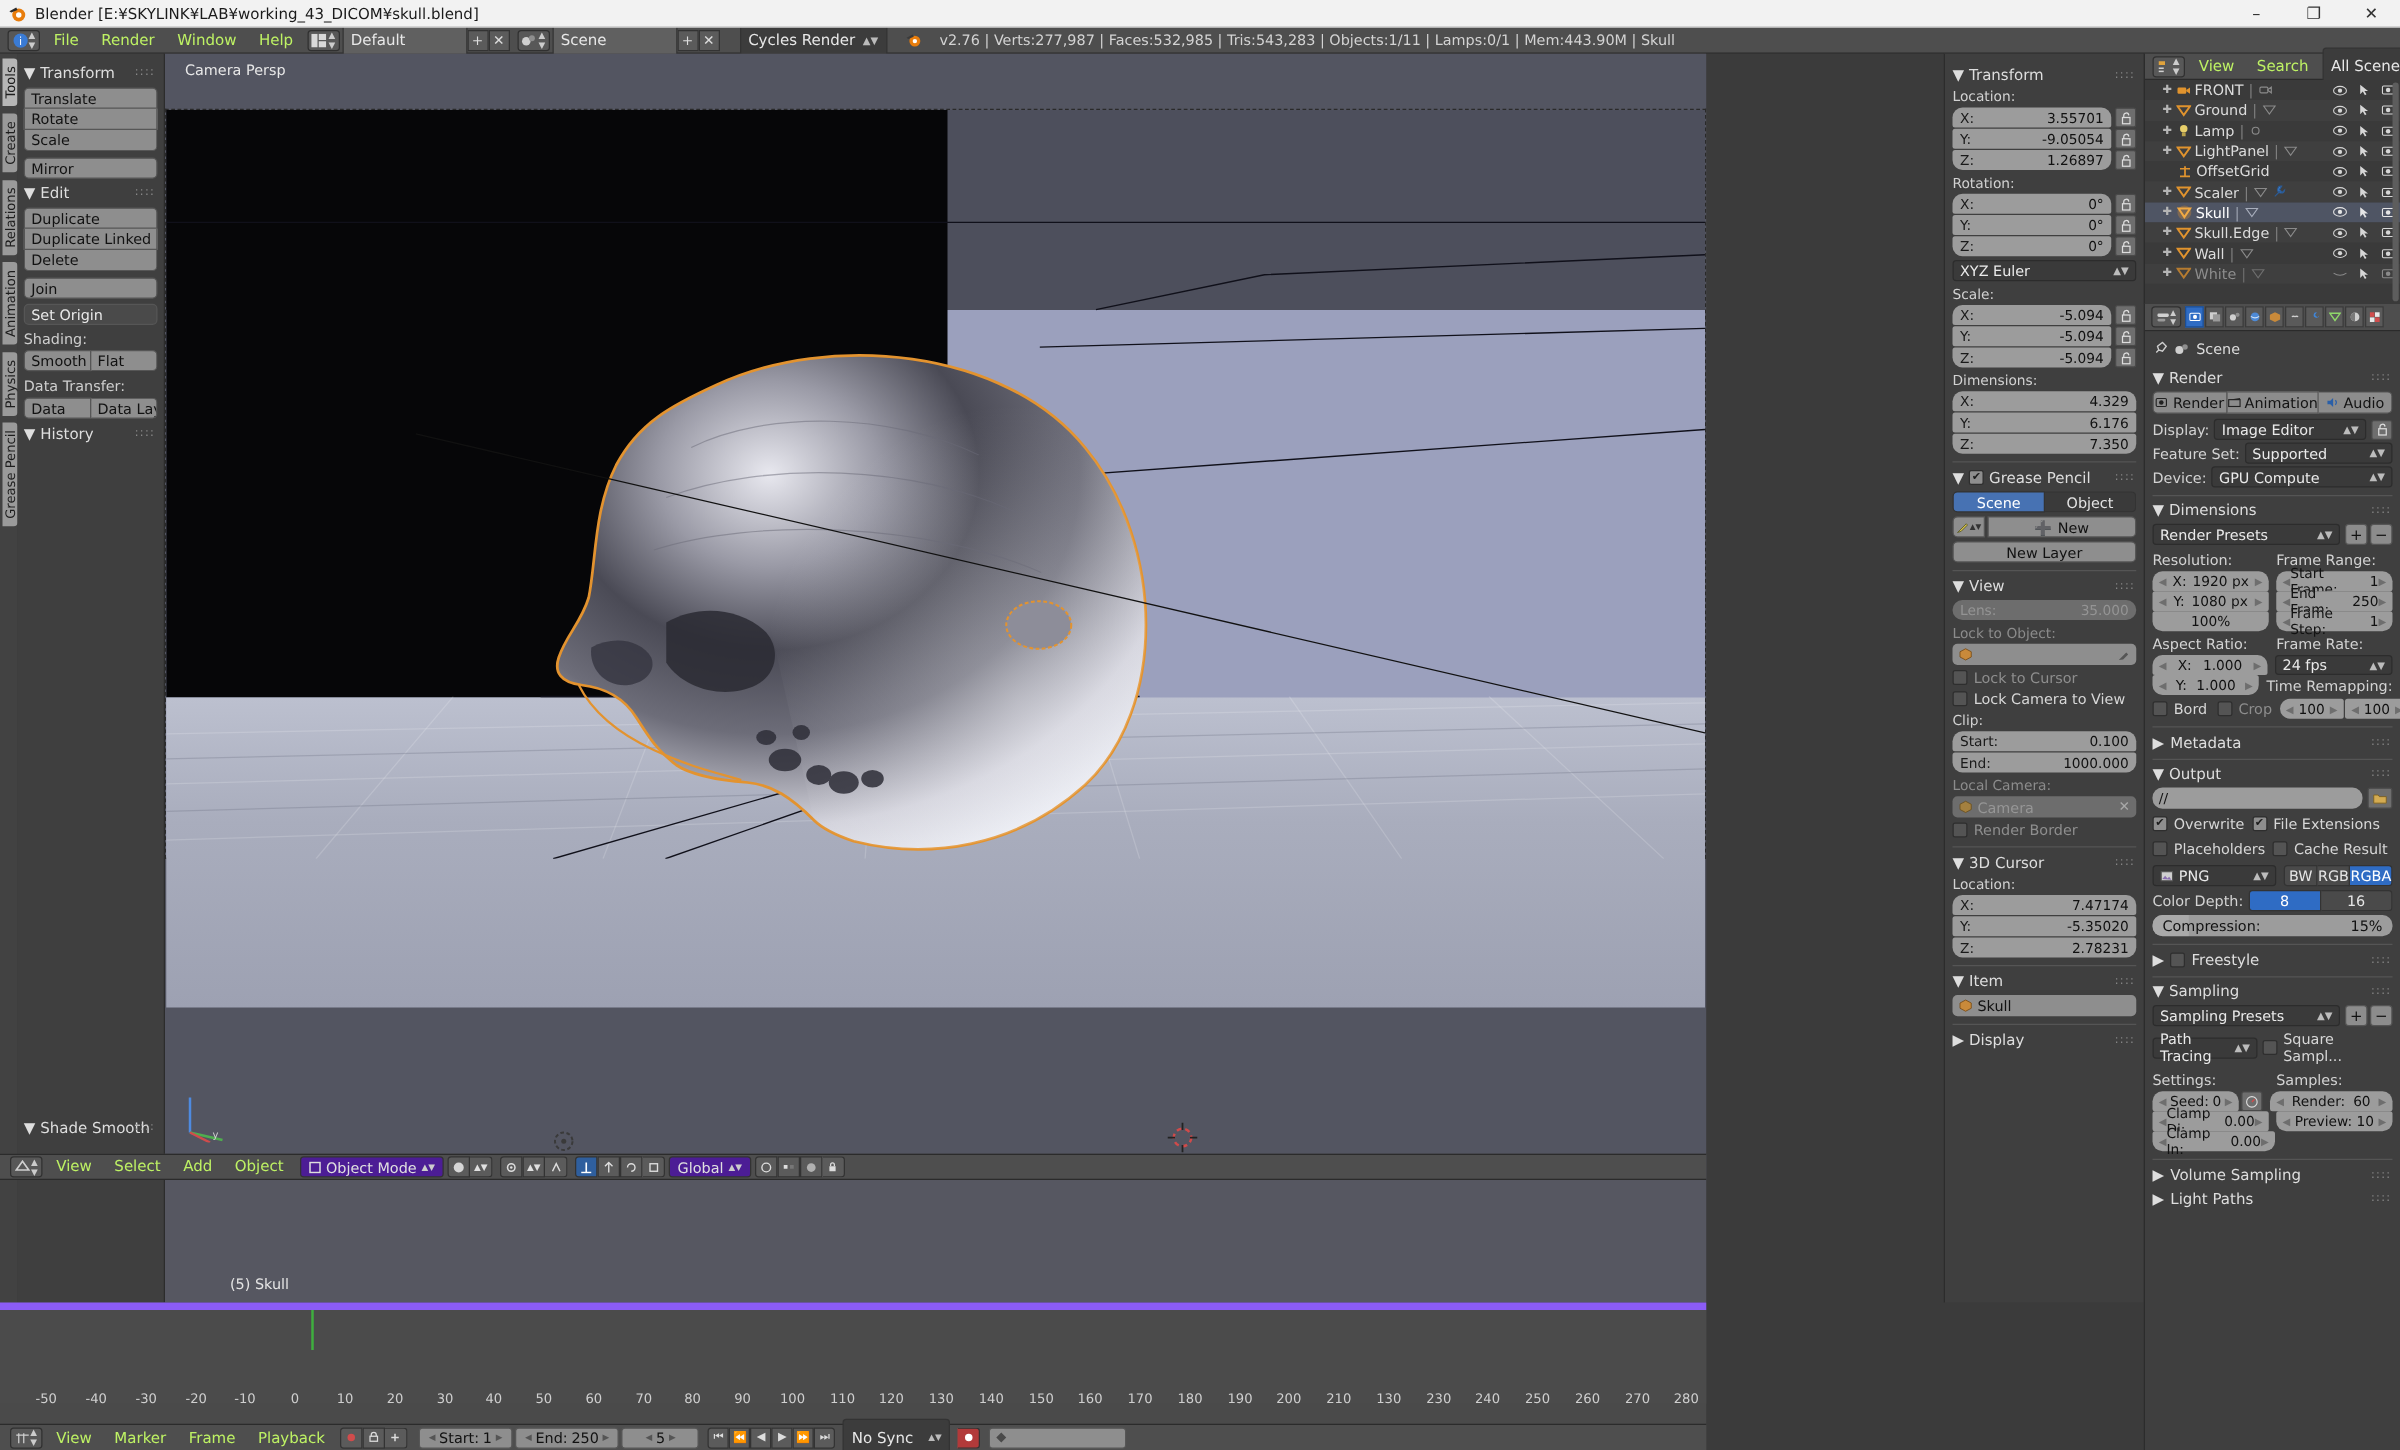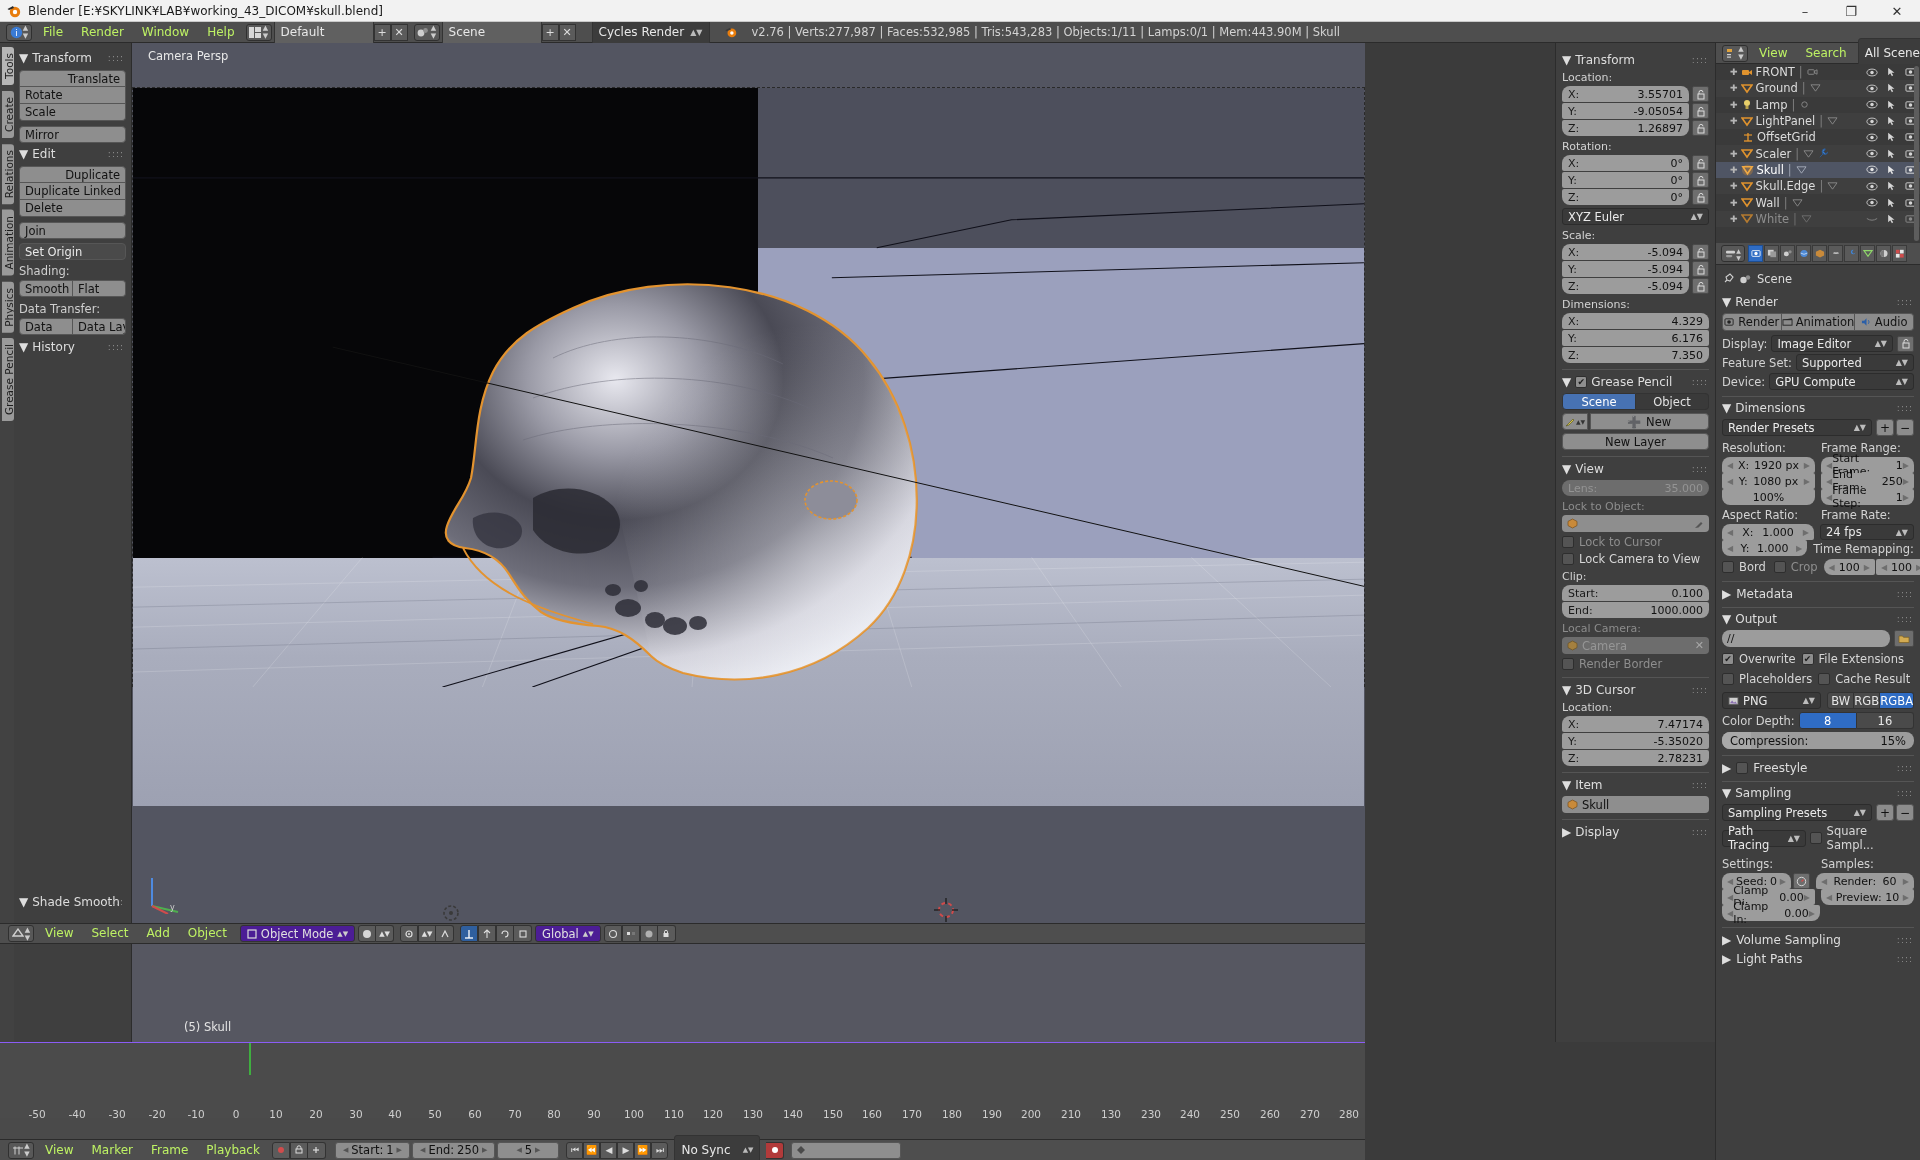--- a/index.html
+++ b/index.html
@@ -68,21 +68,21 @@
     position:absolute; left:14px; top:0; width:118px; bottom:0;
     background:#3f3f3f; border-right:1px solid #2c2c2c; padding:6px 5px; overflow:hidden;
   }
   .panel-title { font-size:12px; color:#dedede; margin:2px 0 5px 0; display:flex; align-items:center; gap:4px; position:relative;}
   .panel-title .dots { position:absolute; right:2px; color:#8d8d8d; font-size:9px; letter-spacing:1px;}
   .tbtn {
     height:17px; line-height:16px; background:#8e8e8e; color:#121212; font-size:11.5px;
     border:1px solid #565656; border-radius:3px; padding:0 5px; margin-bottom:1px;
     white-space:nowrap; overflow:hidden;
   }
-  .tbtn.grp-top { border-radius:4px 4px 0 0; margin-bottom:0;text-align:right; }
+  .tbtn.grp-top { border-radius:4px 4px 0 0; margin-bottom:0; }
   .tbtn.grp-mid { border-radius:0; margin-bottom:0; border-top:none;}
   .tbtn.grp-bot { border-radius:0 0 4px 4px; border-top:none; }
   .tbtn.dark { background:#4a4a4a; color:#e9e9e9; }
   .tbtn.solo { border-radius:4px; margin-bottom:4px; }
   .lblsm { font-size:11.5px; color:#cfcfcf; margin:4px 0 2px 0; }
   .row2 { display:flex; gap:0; margin-bottom:4px; }
   .row2 .tbtn { flex:1; border-radius:0; }
   .row2 .tbtn:first-child { border-radius:4px 0 0 4px; }
   .row2 .tbtn:last-child { border-radius:0 4px 4px 0; border-left:none;}
 
@@ -115,21 +115,21 @@
   .modebox{height:17px;background:#4c1d95;border:1px solid #333;border-radius:3px;display:inline-flex;align-items:center;padding:0 6px;gap:4px;font-size:11.5px;}
   .tg{width:18px;height:17px;background:#5b5b5b;border:1px solid #333;display:inline-flex;align-items:center;justify-content:center;}
   .tg.on{background:#2f5f9e;}
   .tgr{display:inline-flex;margin:0 3px;}
   .tgr .tg:first-child{border-radius:3px 0 0 3px;}
   .tgr .tg:last-child{border-radius:0 3px 3px 0;border-left:none;}
 
   
   .timeline{
     position:absolute; left:0; right:555px; bottom:0; height:118px;
-    background:#4a4a4a; border-top:1px solid #8b5cf6;
+    background:#4a4a4a; border-top:6px solid #8b5cf6;
   }
   .tl-track{ position:absolute;left:0;right:0;top:0;height:75px;background:#4b4b4b; }
   .tl-playhead{ position:absolute; top:0; bottom:43px; width:2px; background:#3fae3f; left:249px;}
   .tl-ruler{ position:absolute;left:0;right:0;top:62px;height:20px;
     color:#cfcfcf;font-size:10.5px; }
   .tick{position:absolute;top:3px;transform:translateX(-50%);}
   .tl-header{
     position:absolute;left:0;right:0;bottom:0;height:21px;background:#4e4e4e;
     display:flex;align-items:center;padding-left:6px;gap:0;border-top:1px solid #2b2b2b;
   }

